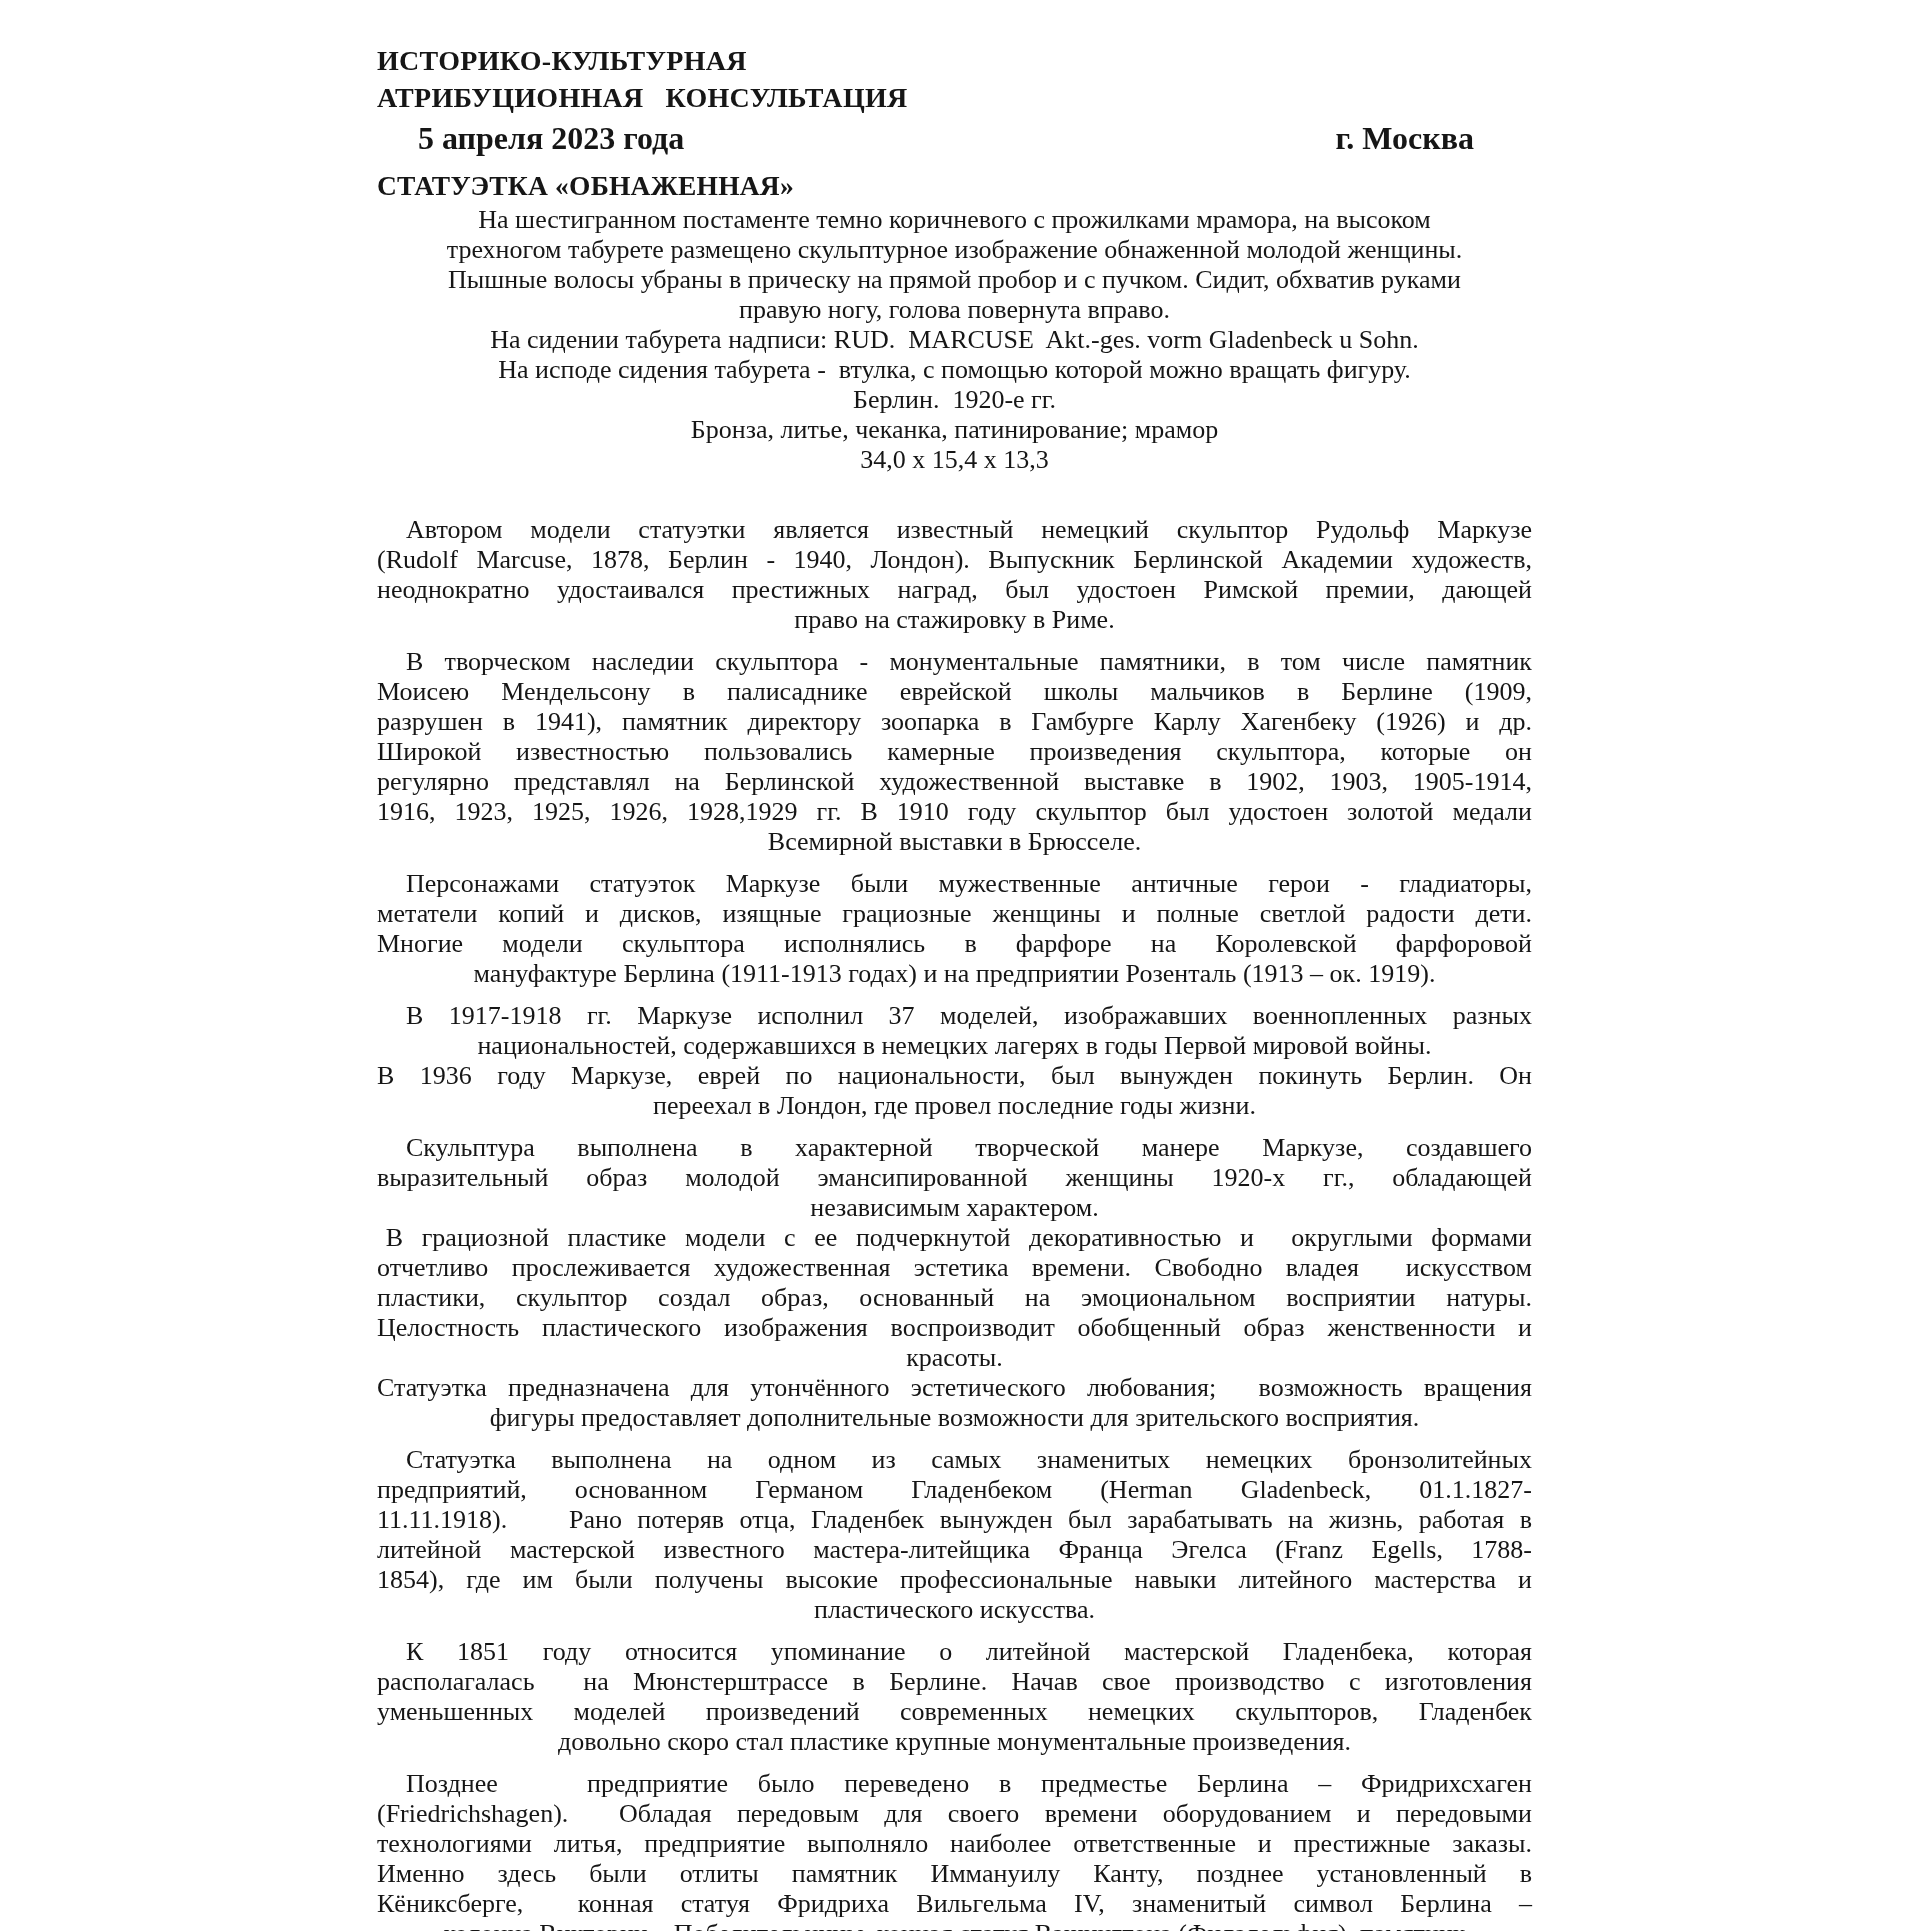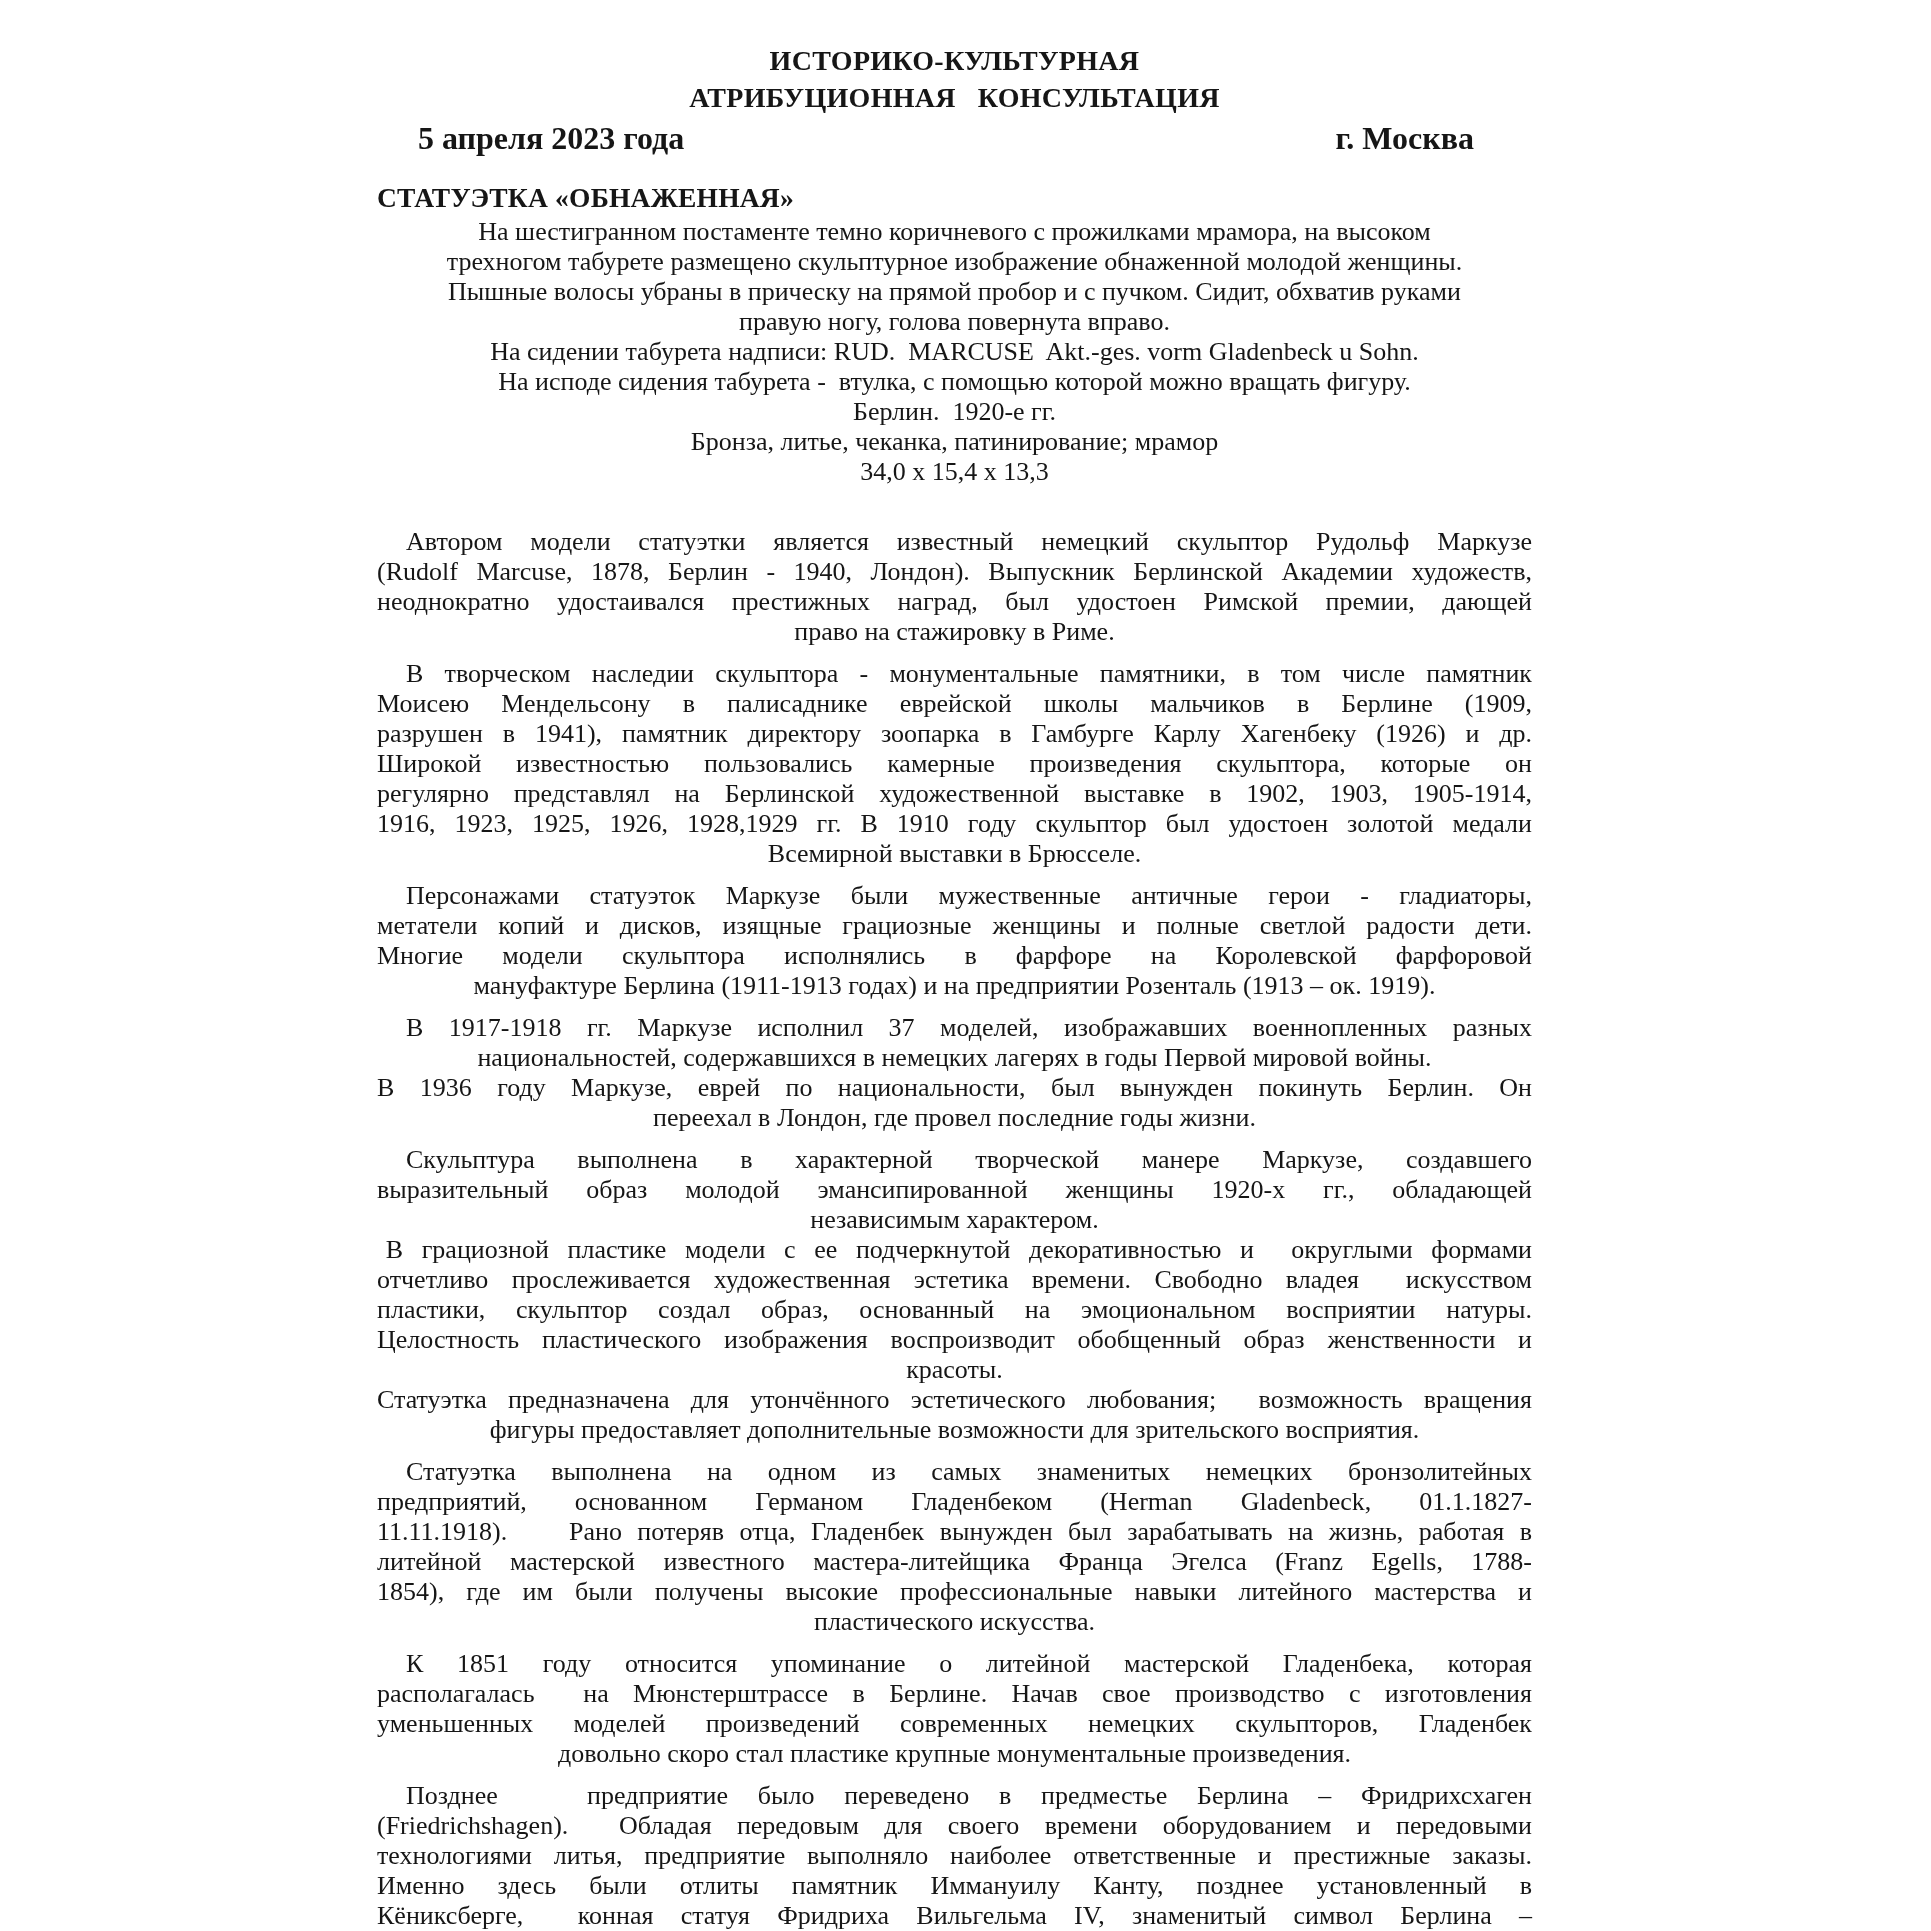--- a/index.html
+++ b/index.html
@@ -10,21 +10,20 @@
     font-family:"Liberation Serif","DejaVu Serif",serif;
     color:#161616;
     overflow:hidden;
   }
   .content{
     position:absolute;
     left:377px;top:42px;
     width:1155px;
   }
   .title-line{
-    text-align:center;
     font-weight:bold;
     font-size:28px;
     line-height:37px;
     white-space:pre;
     letter-spacing:0.3px;
   }
   .meta-row{
     display:flex;
     justify-content:space-between;
     align-items:baseline;
@@ -32,21 +31,21 @@
     font-size:32px;
     line-height:33px;
     margin-top:5.8px;
     padding-left:41px;
     padding-right:58px;
   }
   .heading{
     font-weight:bold;
     font-size:27.5px;
     line-height:31px;
-    margin-top:27px;
+    margin-top:15px;
     letter-spacing:0.2px;
   }
   .doc-body{margin-top:3.9px;}
   .line{
     font-size:26px;
     line-height:30px;
     min-height:30px;
   }
   .line.left{
     text-align:center;

